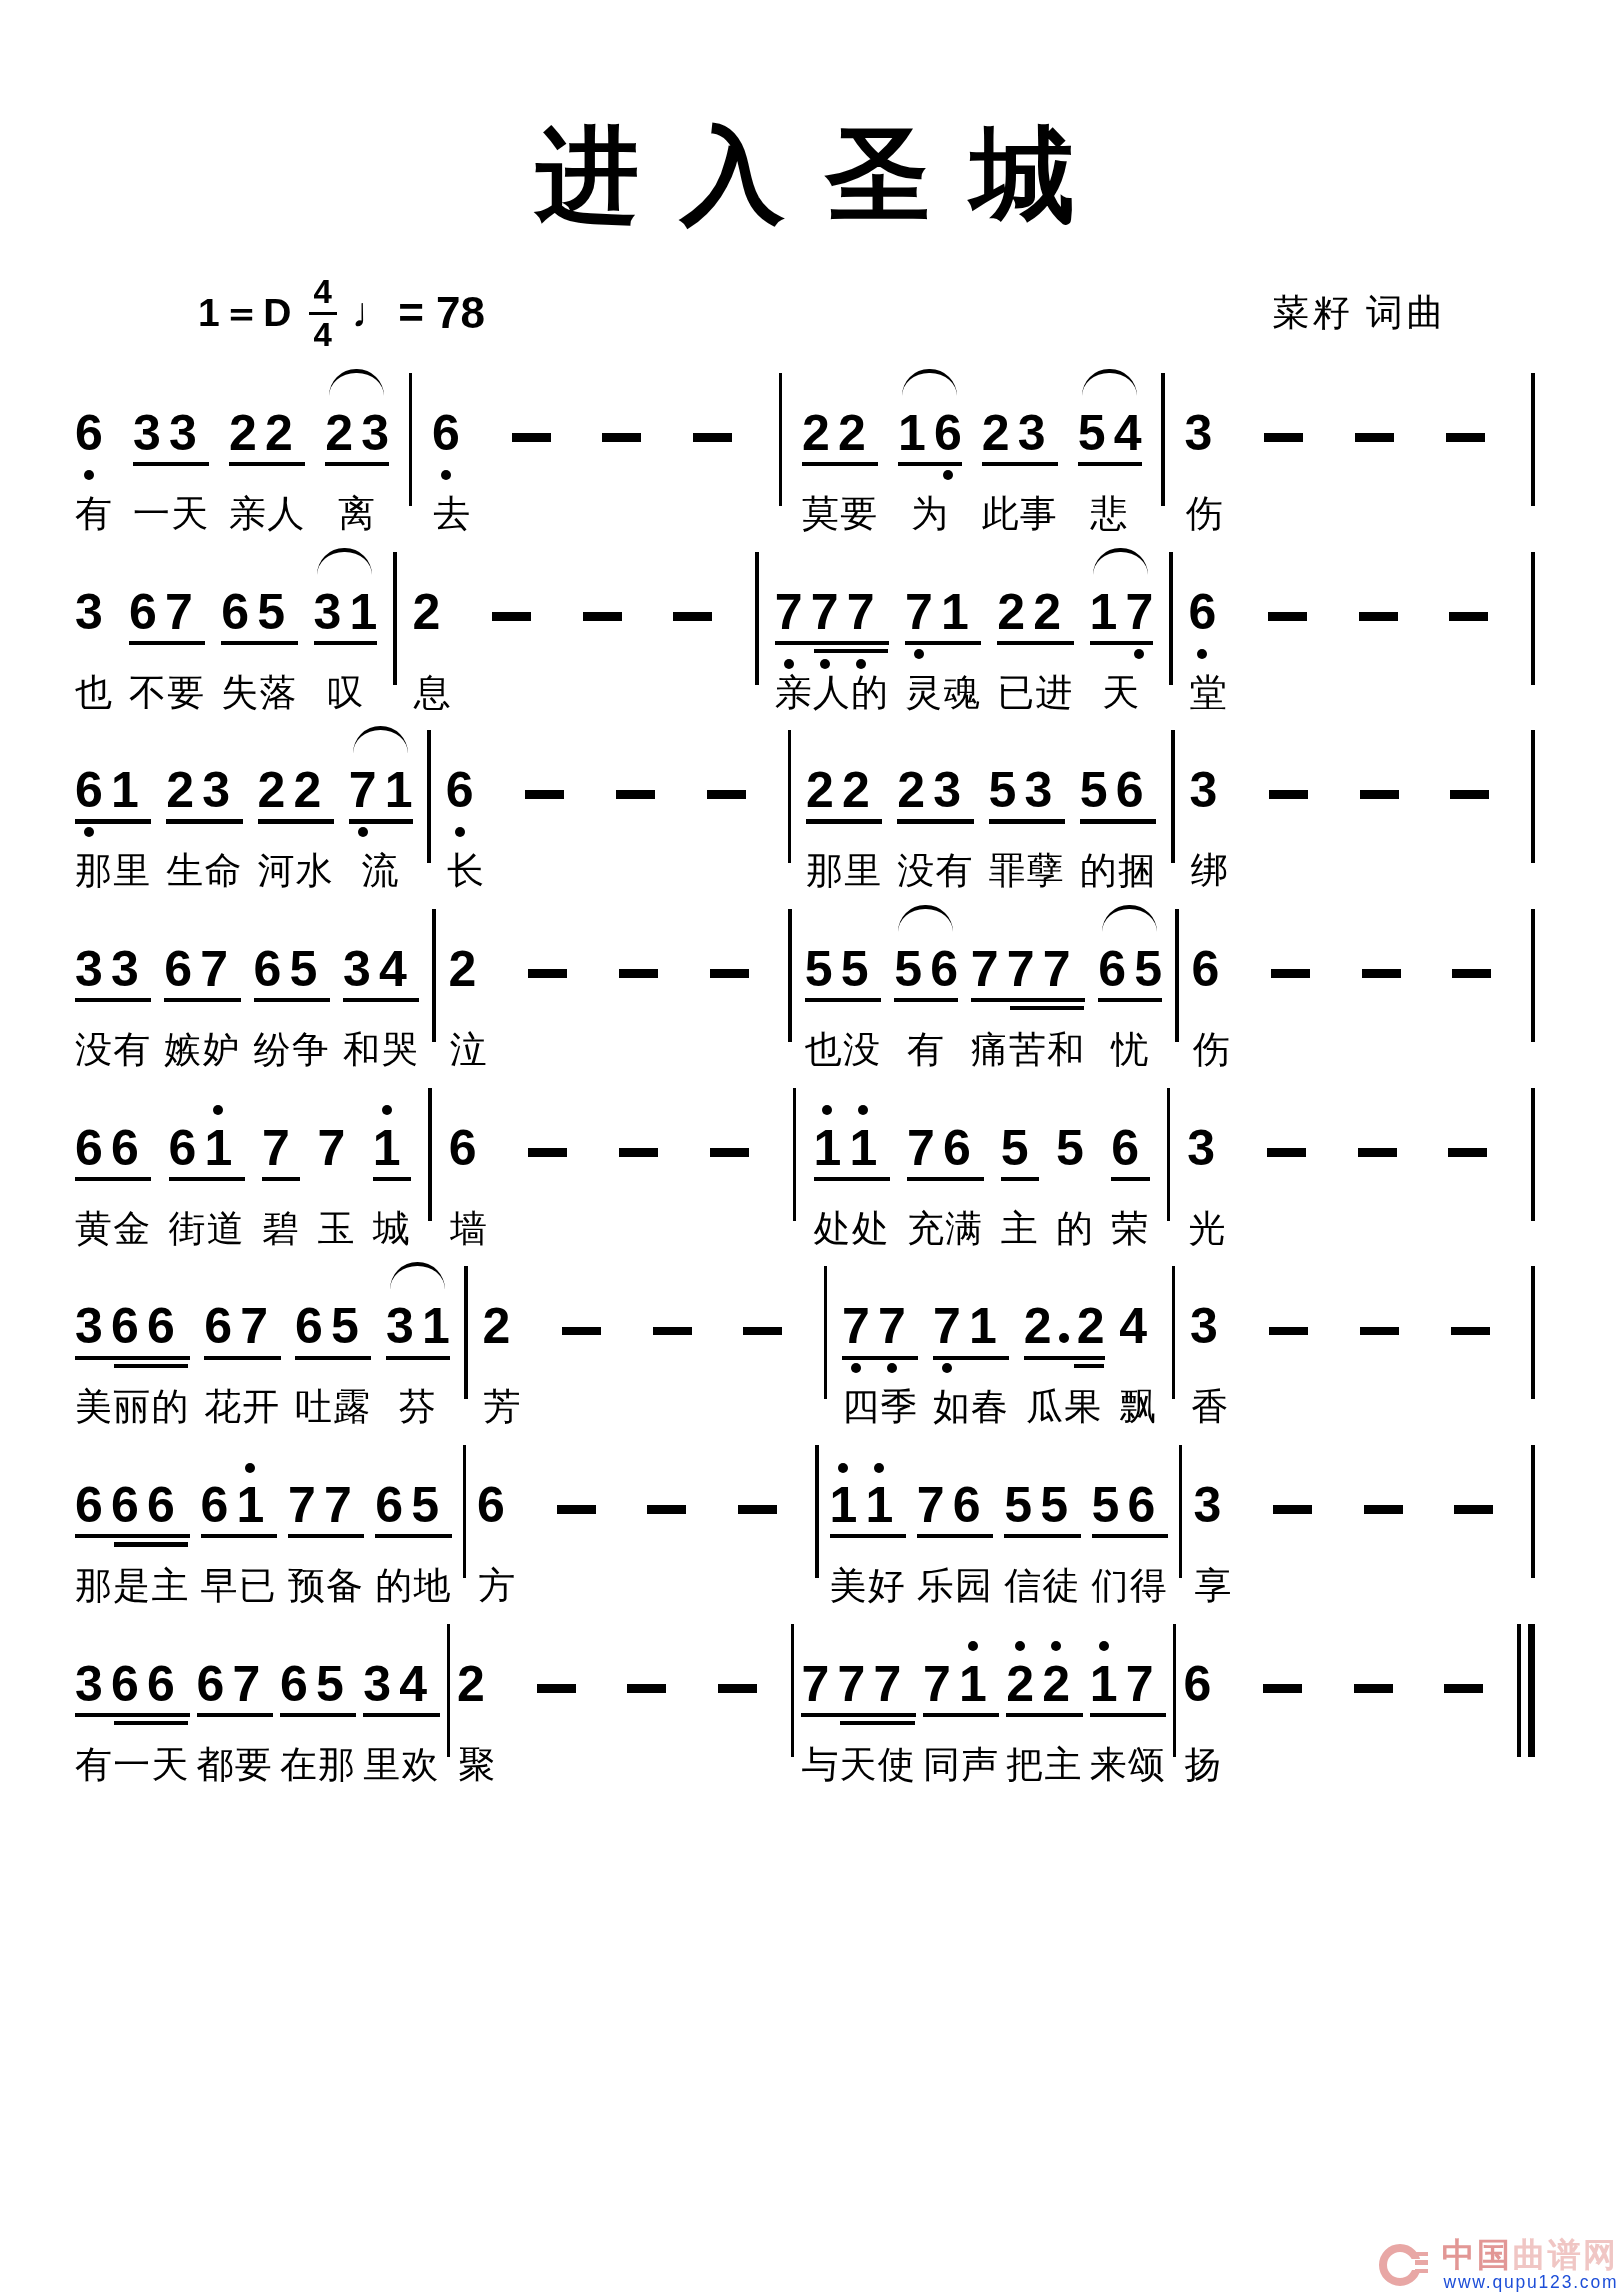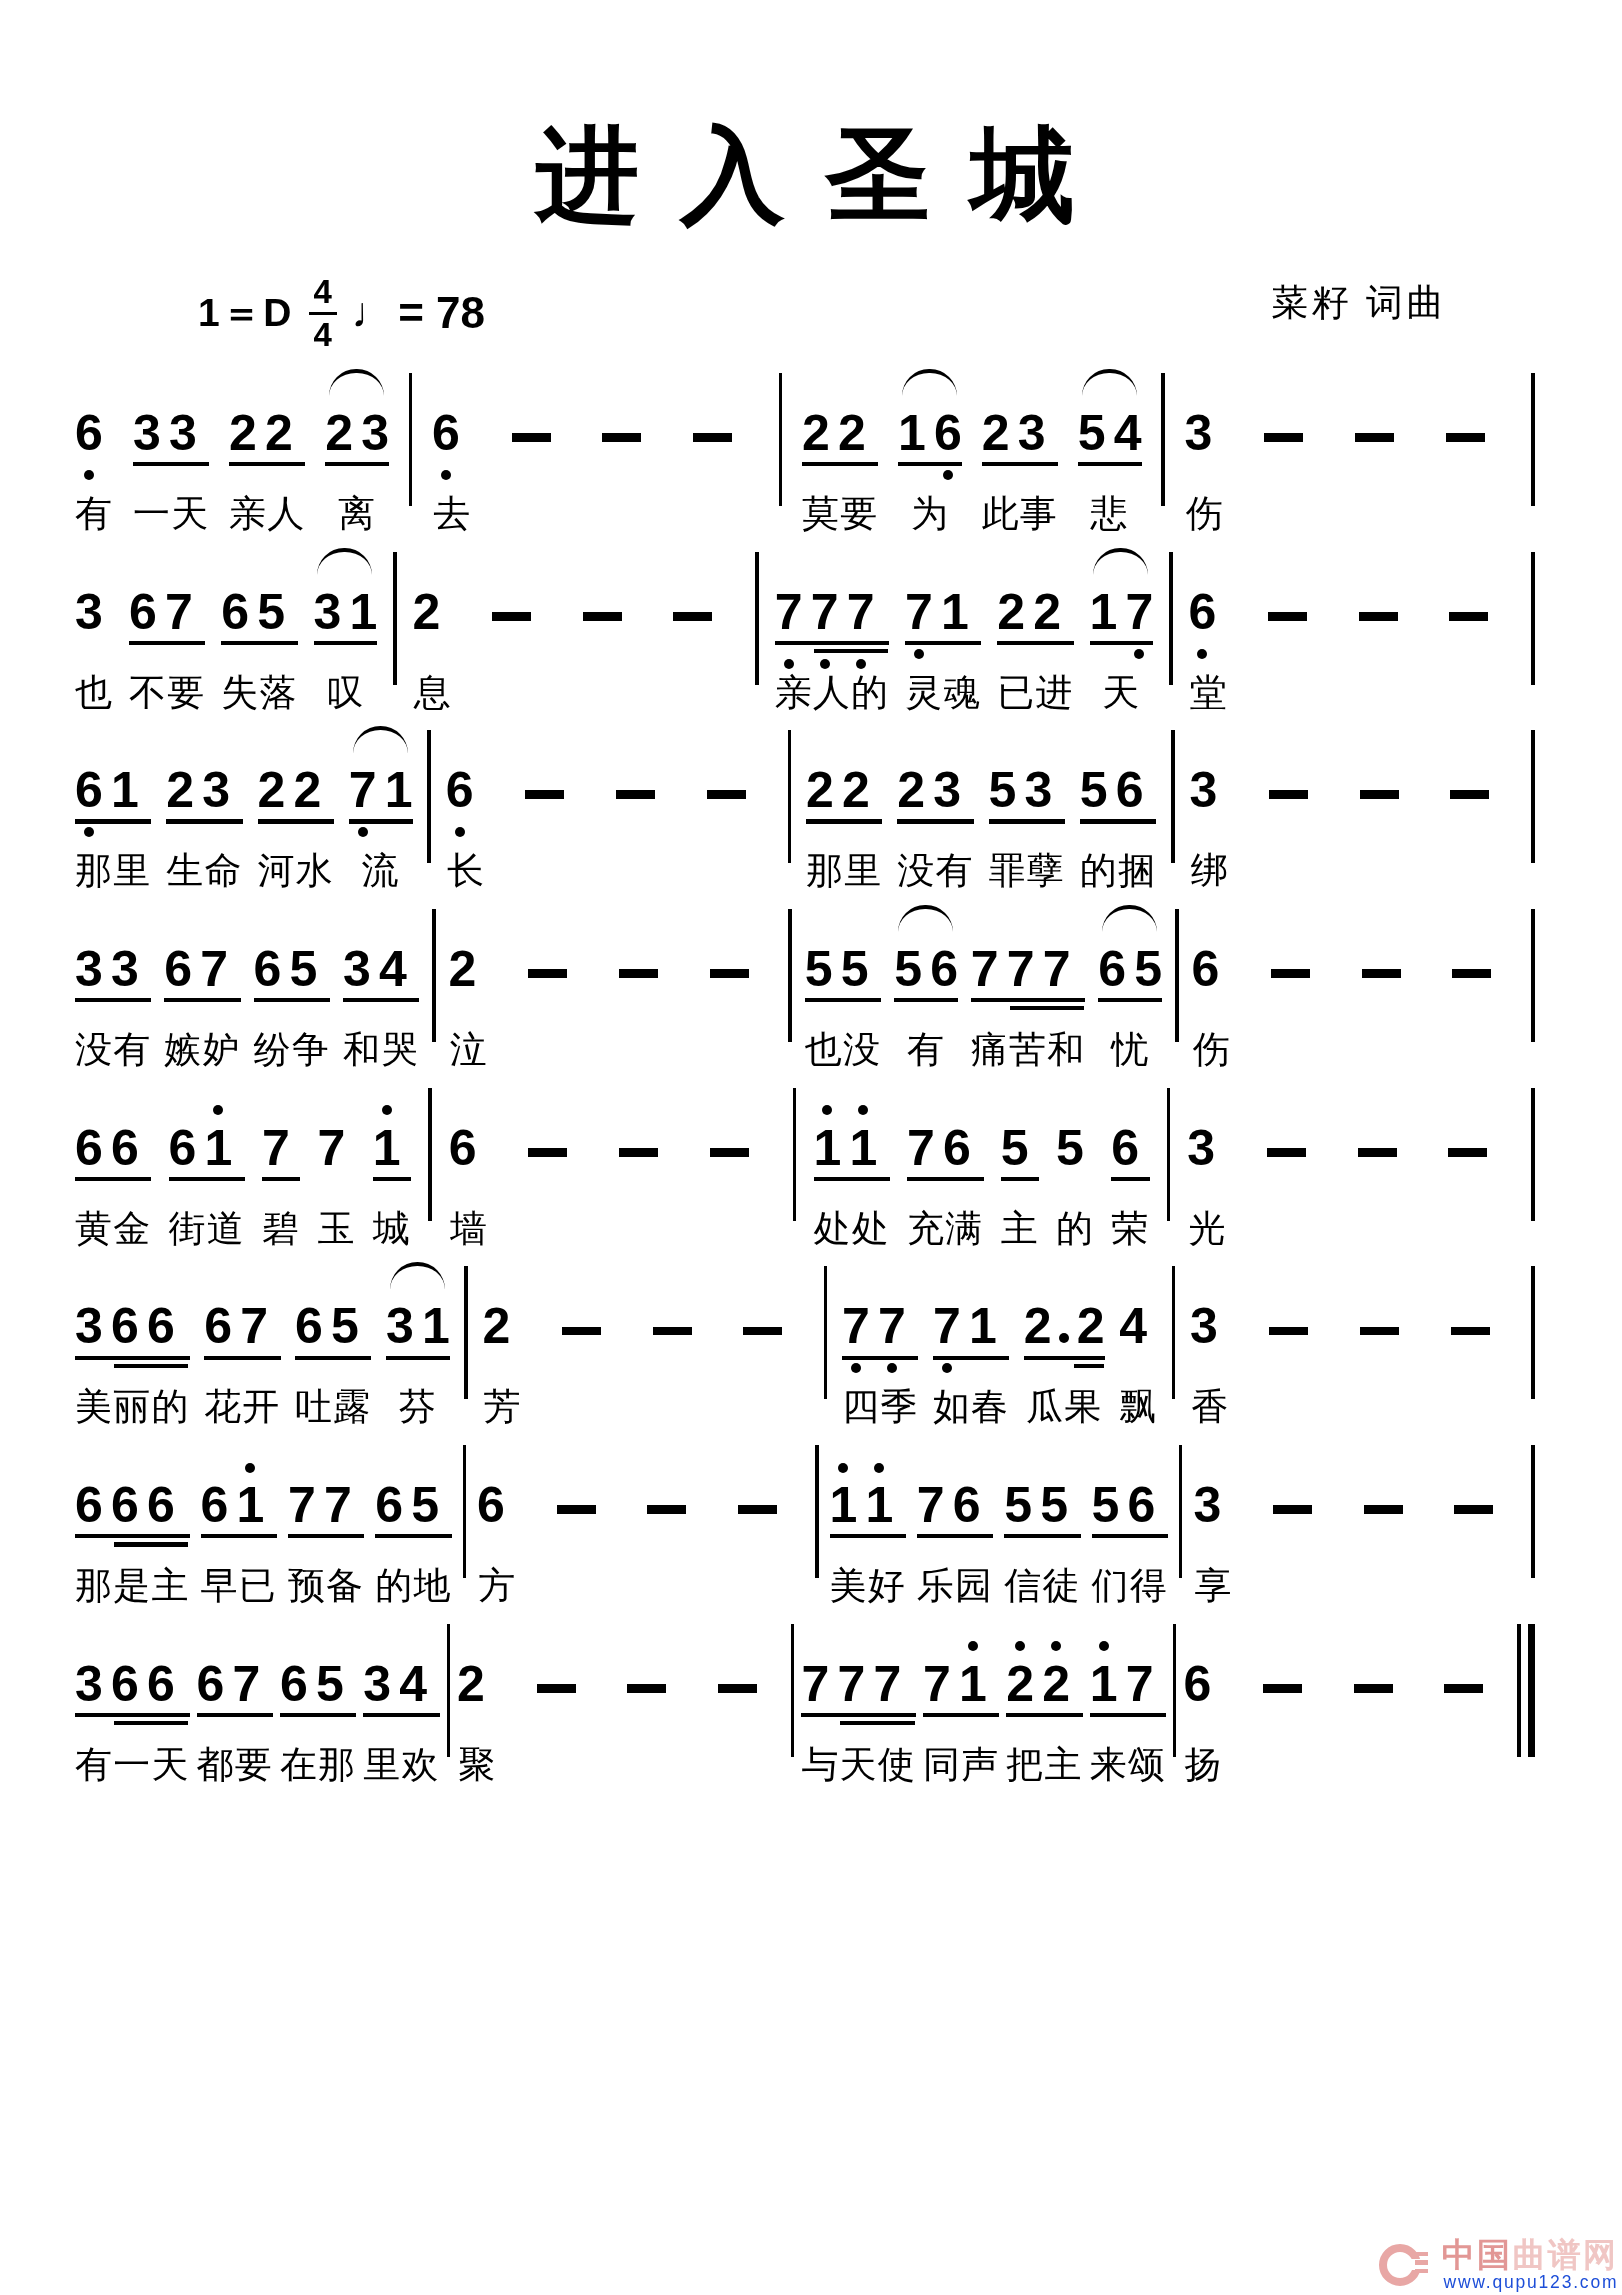--- a/index.html
+++ b/index.html
@@ -8,32 +8,32 @@
     font-family:"Liberation Sans",sans-serif;overflow:hidden;
   }
   .page{position:absolute;inset:0;padding:123px 88px 0 75px;box-sizing:border-box;}
 
   
   .title{
     text-align:center;font-family:"DejaVu Serif",serif;font-weight:700;
     font-size:104px;line-height:1;letter-spacing:41px;padding-left:41px;white-space:nowrap;
   }
   .keyrow{
-    display:flex;justify-content:space-between;
+    display:flex;justify-content:space-between;align-items:center;
     margin:51px 88px 0 123px;height:70px;
   }
   .keyleft{display:flex;align-items:center;gap:15px;}
   .keysig{font-size:39px;font-weight:600;letter-spacing:2.3px;}
   .frac{display:inline-flex;flex-direction:column;align-items:center;font-weight:700;font-size:33px;line-height:1;}
   .frac .num{border-bottom:3.5px solid #000;padding:0 4.7px 3.5px;}
   .frac .den{padding-top:3.5px;}
   .tempo{display:flex;align-items:center;gap:4.7px;}
   .tempo .qn{font-size:42px;line-height:1;}
   .tempo .tv{font-size:44px;font-weight:600;}
-  .credit{font-size:37px;letter-spacing:3.5px;}
+  .credit{font-size:37px;letter-spacing:3.5px;font-family:Liberation Serif, serif;}
 
   
   .music{margin-top:54px;}
   .mline{
     display:flex;justify-content:space-between;align-items:flex-start;
     margin-bottom:46px;position:relative;
   }
   .g{display:inline-flex;flex-direction:column;}
   .g.dash{flex-grow:1;max-width:327px;}
   .notes{

